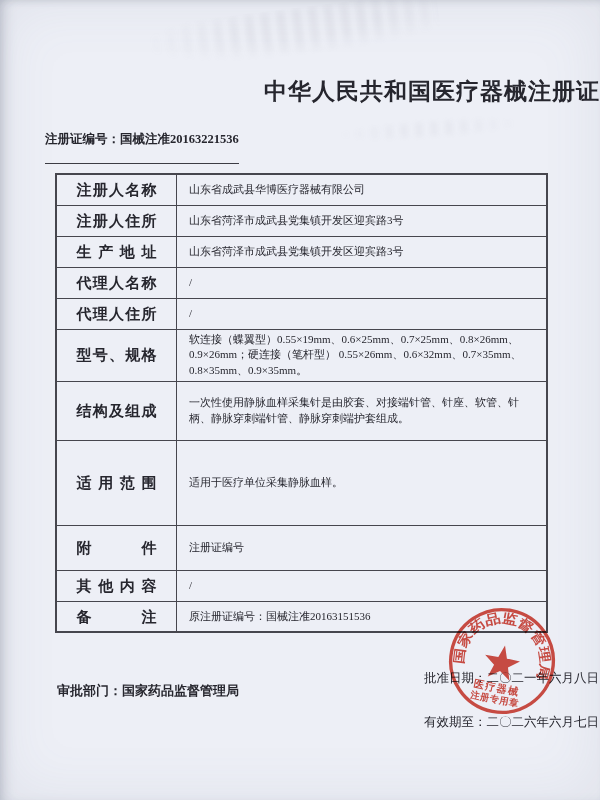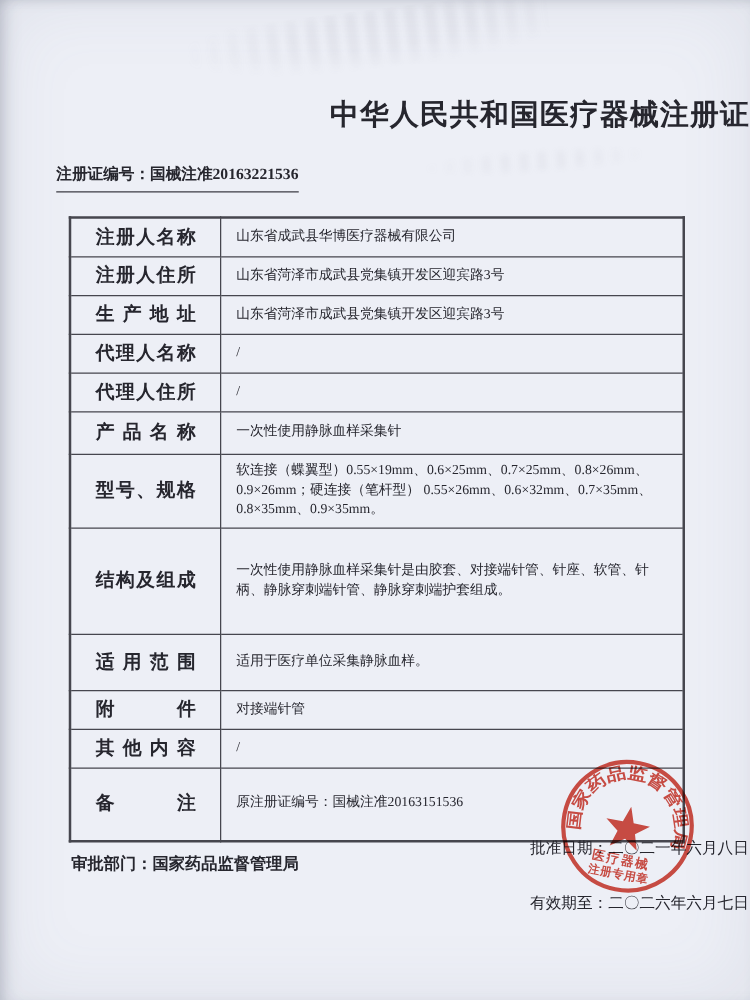--- a/index.html
+++ b/index.html
@@ -26,21 +26,21 @@
   .ghost-2{left:340px;top:118px;width:180px;height:22px;transform:rotate(-4deg);
     background:repeating-linear-gradient(90deg, rgba(150,150,165,.12) 0 8px, transparent 8px 15px);
     -webkit-mask-image:radial-gradient(ellipse at 50% 50%, #000 25%, transparent 75%);
     mask-image:radial-gradient(ellipse at 50% 50%, #000 25%, transparent 75%);}
 
   .title{
     position:absolute;top:76px;left:0;width:600px;margin:0;
     text-align:right;font-size:23px;font-weight:bold;letter-spacing:1px;
   }
   .regline{position:absolute;left:45px;top:131px;font-size:12.5px;font-weight:bold;}
-  .regline .inner{border-bottom:1px solid #3c3c44;padding-bottom:7px;}
+  .regline .inner{border-bottom:1px solid #3c3c44;padding-bottom:17px;}
 
   table.cert{
     position:absolute;left:55px;top:173px;width:493px;
     border-collapse:collapse;table-layout:fixed;
     border:2px solid #46464e;
   }
   table.cert th,table.cert td{
     border:1px solid #46464e;vertical-align:middle;
   }
   table.cert th{width:119px;padding:0;text-align:center;}
@@ -101,43 +101,39 @@
   <tr>
     <th><span class="lbl-in">代理人名称</span></th>
     <td>/</td>
   </tr>
 
   <tr>
     <th><span class="lbl-in">代理人住所</span></th>
     <td>/</td>
   </tr>
 
-  <tr>
-    <th><span class="lbl-in">产品名称</span></th>
-    <td>一次性使用静脉血样采集针</td>
-  </tr>
 
   <tr>
     <th><span class="lbl-in">型号、规格</span></th>
     <td>软连接（蝶翼型）0.55×19mm、0.6×25mm、0.7×25mm、0.8×26mm、0.9×26mm；硬连接（笔杆型） 0.55×26mm、0.6×32mm、0.7×35mm、0.8×35mm、0.9×35mm。</td>
   </tr>
 
   <tr>
     <th><span class="lbl-in">结构及组成</span></th>
     <td>一次性使用静脉血样采集针是由胶套、对接端针管、针座、软管、针柄、静脉穿刺端针管、静脉穿刺端护套组成。</td>
   </tr>
 
   <tr>
     <th><span class="lbl-in">适用范围</span></th>
     <td>适用于医疗单位采集静脉血样。</td>
   </tr>
 
   <tr>
     <th><span class="lbl-in">附件</span></th>
-    <td>对接端针管</td>
+    <td>注册证编号</td>
   </tr>
 
   <tr>
     <th><span class="lbl-in">其他内容</span></th>
     <td>/</td>
   </tr>
 
   <tr>
     <th><span class="lbl-in">备注</span></th>
     <td>原注册证编号：国械注准20163151536</td>

